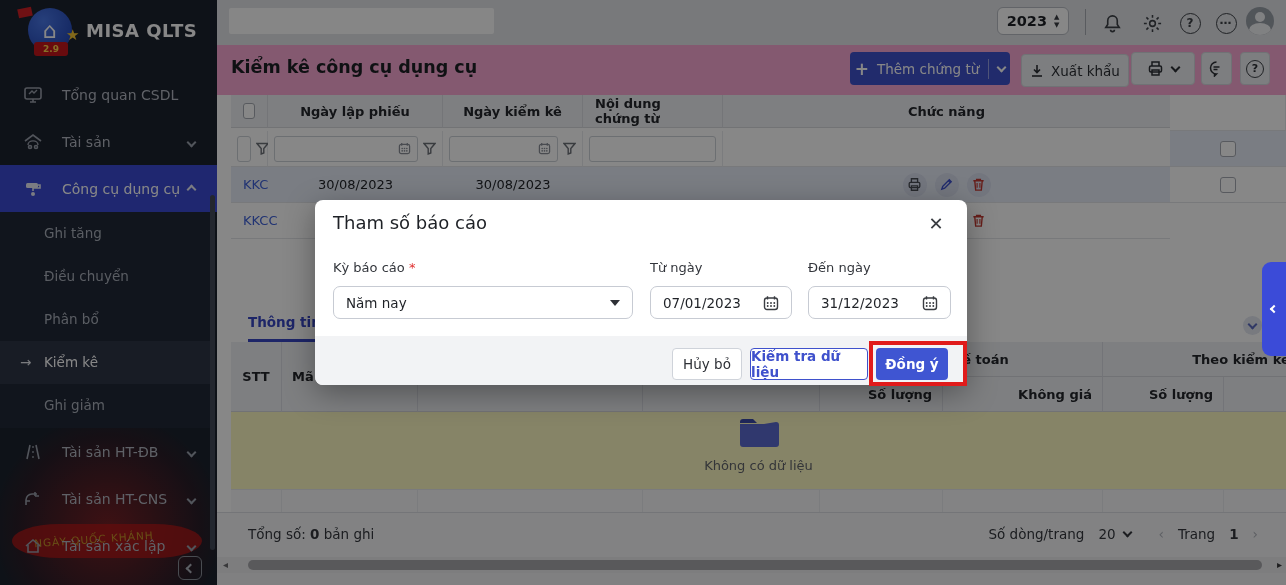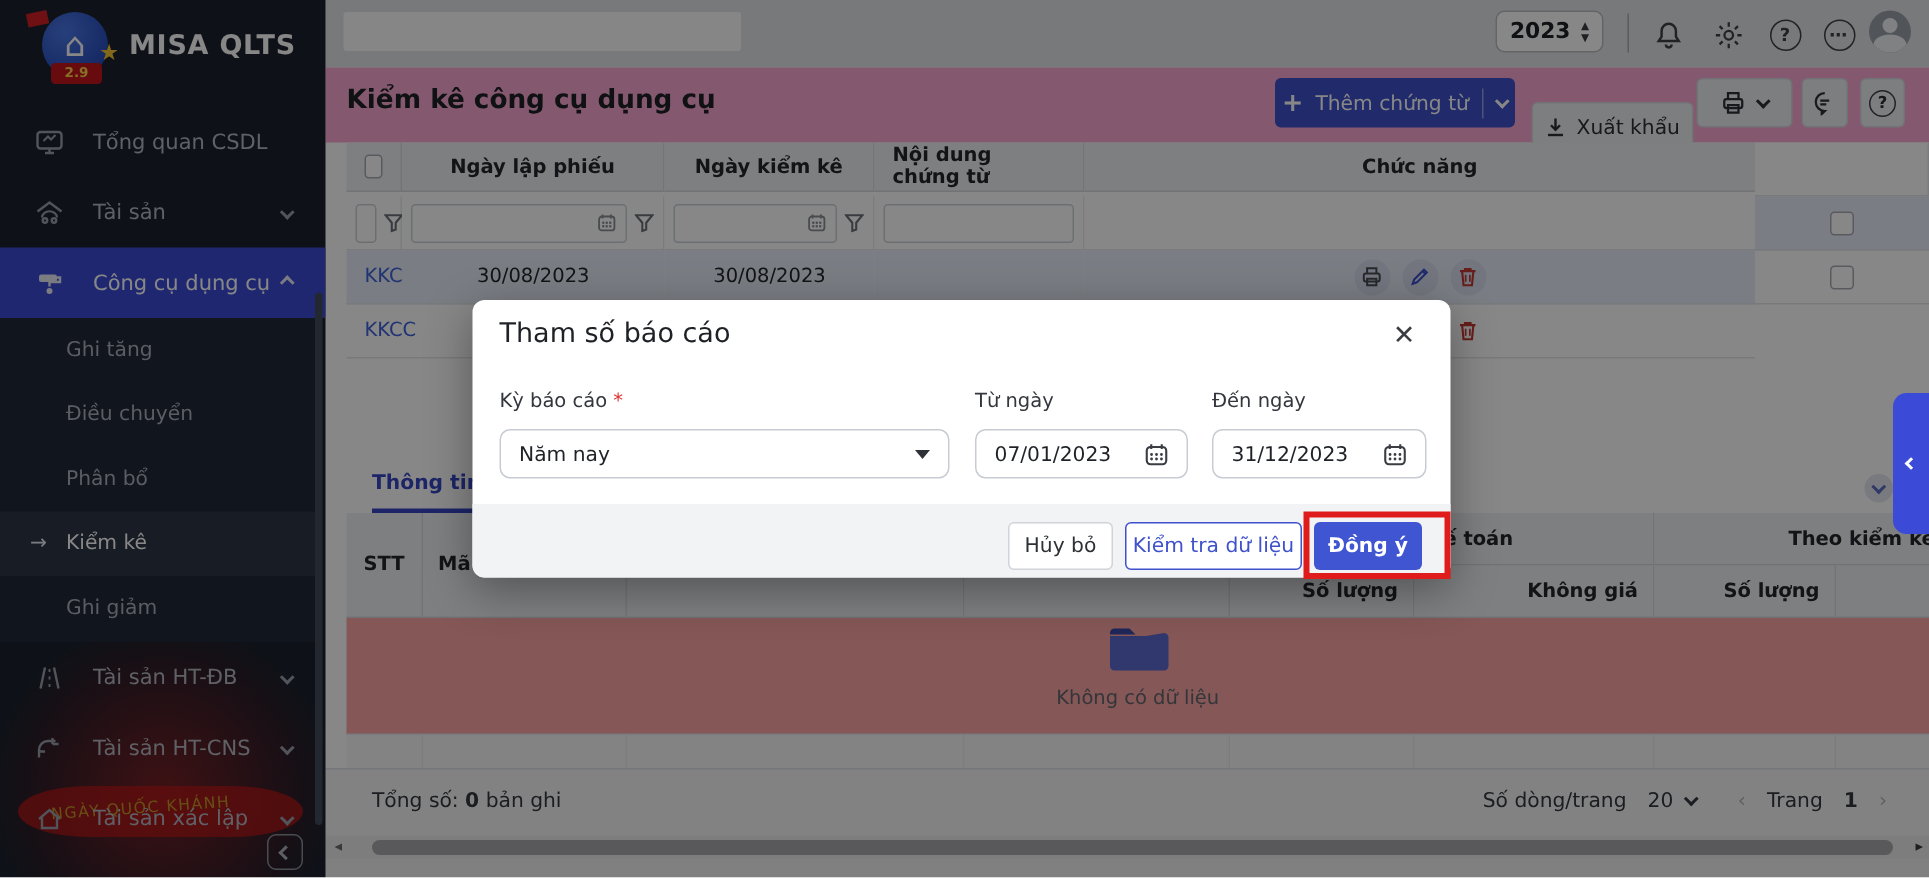--- a/index.html
+++ b/index.html
@@ -81,21 +81,21 @@
   .tab-underline{position:absolute;left:17px;top:29px;width:118px;height:3px;background:#3847c5}
   .collapse-circle{position:absolute;left:1012px;top:6px;width:19px;height:19px;border-radius:50%;background:#e2e6f0;
     display:flex;align-items:center;justify-content:center;color:#5b6bbf;cursor:pointer}
   
   .grid2{position:absolute;left:14px;top:297px;display:grid;width:1149px;
     grid-template-columns:51px 136px 225px 177px 123px 160px 121px 156px;grid-template-rows:35px 35px}
   .g2c{background:#eef0f3;border-right:1px solid #d9dce2;border-bottom:1px solid #d5d8de;
     display:flex;align-items:center;font-weight:bold;font-size:13px;color:#24272c;padding:0 10px}
   .g2c.center{justify-content:center}
   .g2c.right{justify-content:flex-end}
-  .body2{position:absolute;left:14px;top:367px;width:1055px;height:78px;background:#fca5a5;border-bottom:1px solid #e6e8ec}
+  .body2{position:absolute;left:14px;top:367px;width:1055px;height:78px;background:#fef9c3;border-bottom:1px solid #e6e8ec}
   .empty{position:absolute;left:0;top:4px;width:1055px;display:flex;flex-direction:column;align-items:center;gap:8px;color:#63666c;font-size:13px}
   .stripe2{position:absolute;left:14px;top:445px;width:1149px;height:22px;background:#f7f8fa;display:grid;
     grid-template-columns:51px 136px 225px 177px 123px 160px 121px 156px}
   .stripe2 div{border-right:1px solid #e8eaee}
   
   .list-footer{position:absolute;left:0;top:467px;width:1069px;height:45px;background:#f5f6f8;border-top:1px solid #dcdee2;font-size:13.5px;color:#35383e}
   .total{position:absolute;left:31px;top:13px}
   .pager{position:absolute;right:28px;top:13px;display:flex;align-items:center;gap:14px}
   .pg-muted{color:#b0b3ba}
   .hscroll{position:absolute;left:0;top:512px;width:1069px;height:16px;background:#ececee;display:flex;align-items:center}
@@ -114,21 +114,21 @@
   .fld-label{position:absolute;top:60px;font-size:13px;color:#33363c}
   .req{color:#e03232}
   .fld{position:absolute;top:86px;height:33px;border:1px solid #c7cbd3;border-radius:7px;background:#fff;
     display:flex;align-items:center;padding:0 12px;font-size:13.5px;color:#1f2227;cursor:pointer}
   .fld .spacer{flex:1}
   .caret-solid{width:0;height:0;border-left:5px solid transparent;border-right:5px solid transparent;border-top:6px solid #2e3136}
   .modal-footer{position:absolute;left:0;top:136px;width:652px;height:49px;background:#f2f3f5;border-radius:0 0 8px 8px}
   .m-btn{position:absolute;top:12px;height:32px;border-radius:4px;display:flex;align-items:center;justify-content:center;
     font-size:13.5px;cursor:pointer}
   .m-cancel{left:357px;width:70px;background:#fff;border:1px solid #cfd3da;color:#2d3036}
-  .m-check{left:435px;width:118px;background:#fff;border:1.5px solid #3f51cc;color:#3f51cc;font-weight:normal}
+  .m-check{left:435px;width:118px;background:#fff;border:1.5px solid #3f51cc;color:#3f51cc;font-weight:bold}
   .m-ok{left:561px;width:72px;background:#3f55d2;color:#fff;font-weight:bold}
   .annotation{position:absolute;left:869px;top:341px;width:98px;height:45px;border:4px solid #e01b1b;z-index:70;pointer-events:none}
   svg{display:block}
 </style>
 </head>
 <body>
 
 <div class="screen">
 
   <aside class="sidebar">
@@ -279,21 +279,21 @@
     <div class="page-header">
       <div class="page-title">Kiểm kê công cụ dụng cụ</div>
 
       <div class="btn btn-primary" style="position:absolute;left:633px;top:7px;width:160px;height:33px">
         <span style="font-size:17px;margin-right:8px;font-weight:bold">+</span>
         <span>Thêm chứng từ</span>
         <span class="split-sep"></span>
         <span class="chev down" style="margin-top:-3px"></span>
       </div>
 
-      <div class="btn btn-light" style="position:absolute;left:804px;top:23px;width:108px;height:33px">
+      <div class="btn btn-light" style="position:absolute;left:804px;top:9px;width:108px;height:33px">
         <span style="margin-right:7px">
           <svg width="14" height="14" viewBox="0 0 14 14" fill="none" stroke="currentColor" stroke-width="1.6">
               <path d="M7 1v7M4 5.5L7 8.5 10 5.5"></path>
               <path d="M2 12h10"></path>
             </svg>
         </span>
         <span>Xuất khẩu</span>
       </div>
 
       <div class="btn btn-light" style="position:absolute;left:914px;top:7px;width:64px;height:33px;gap:8px">

